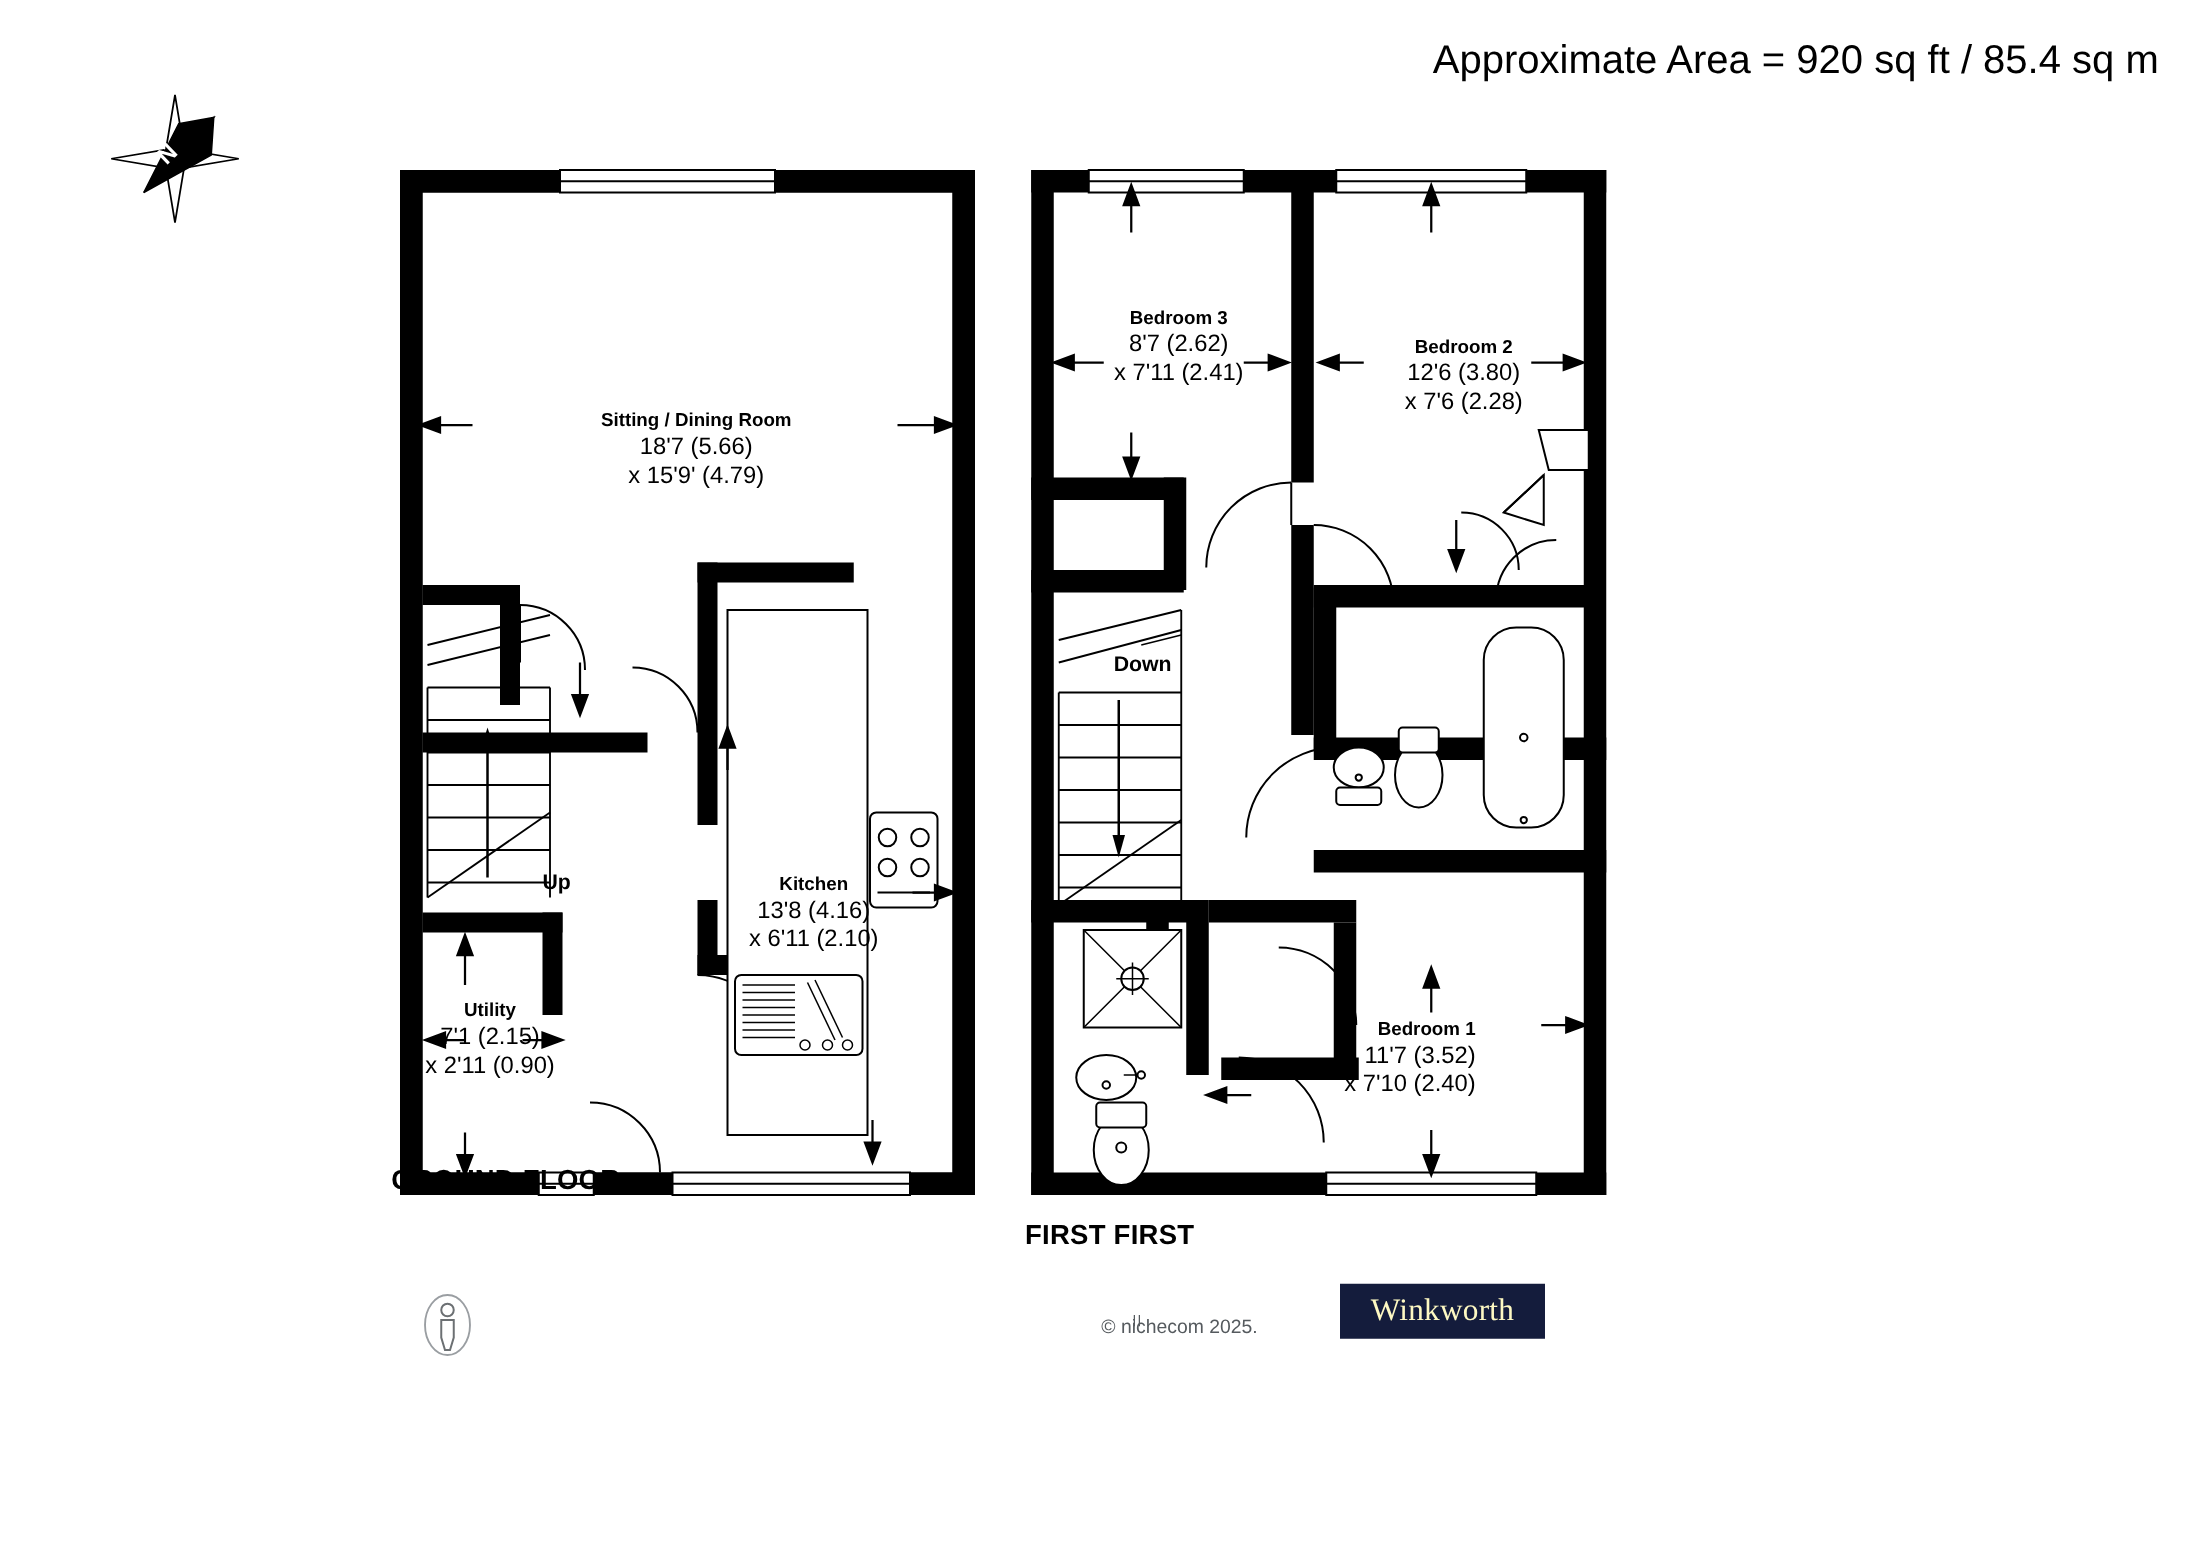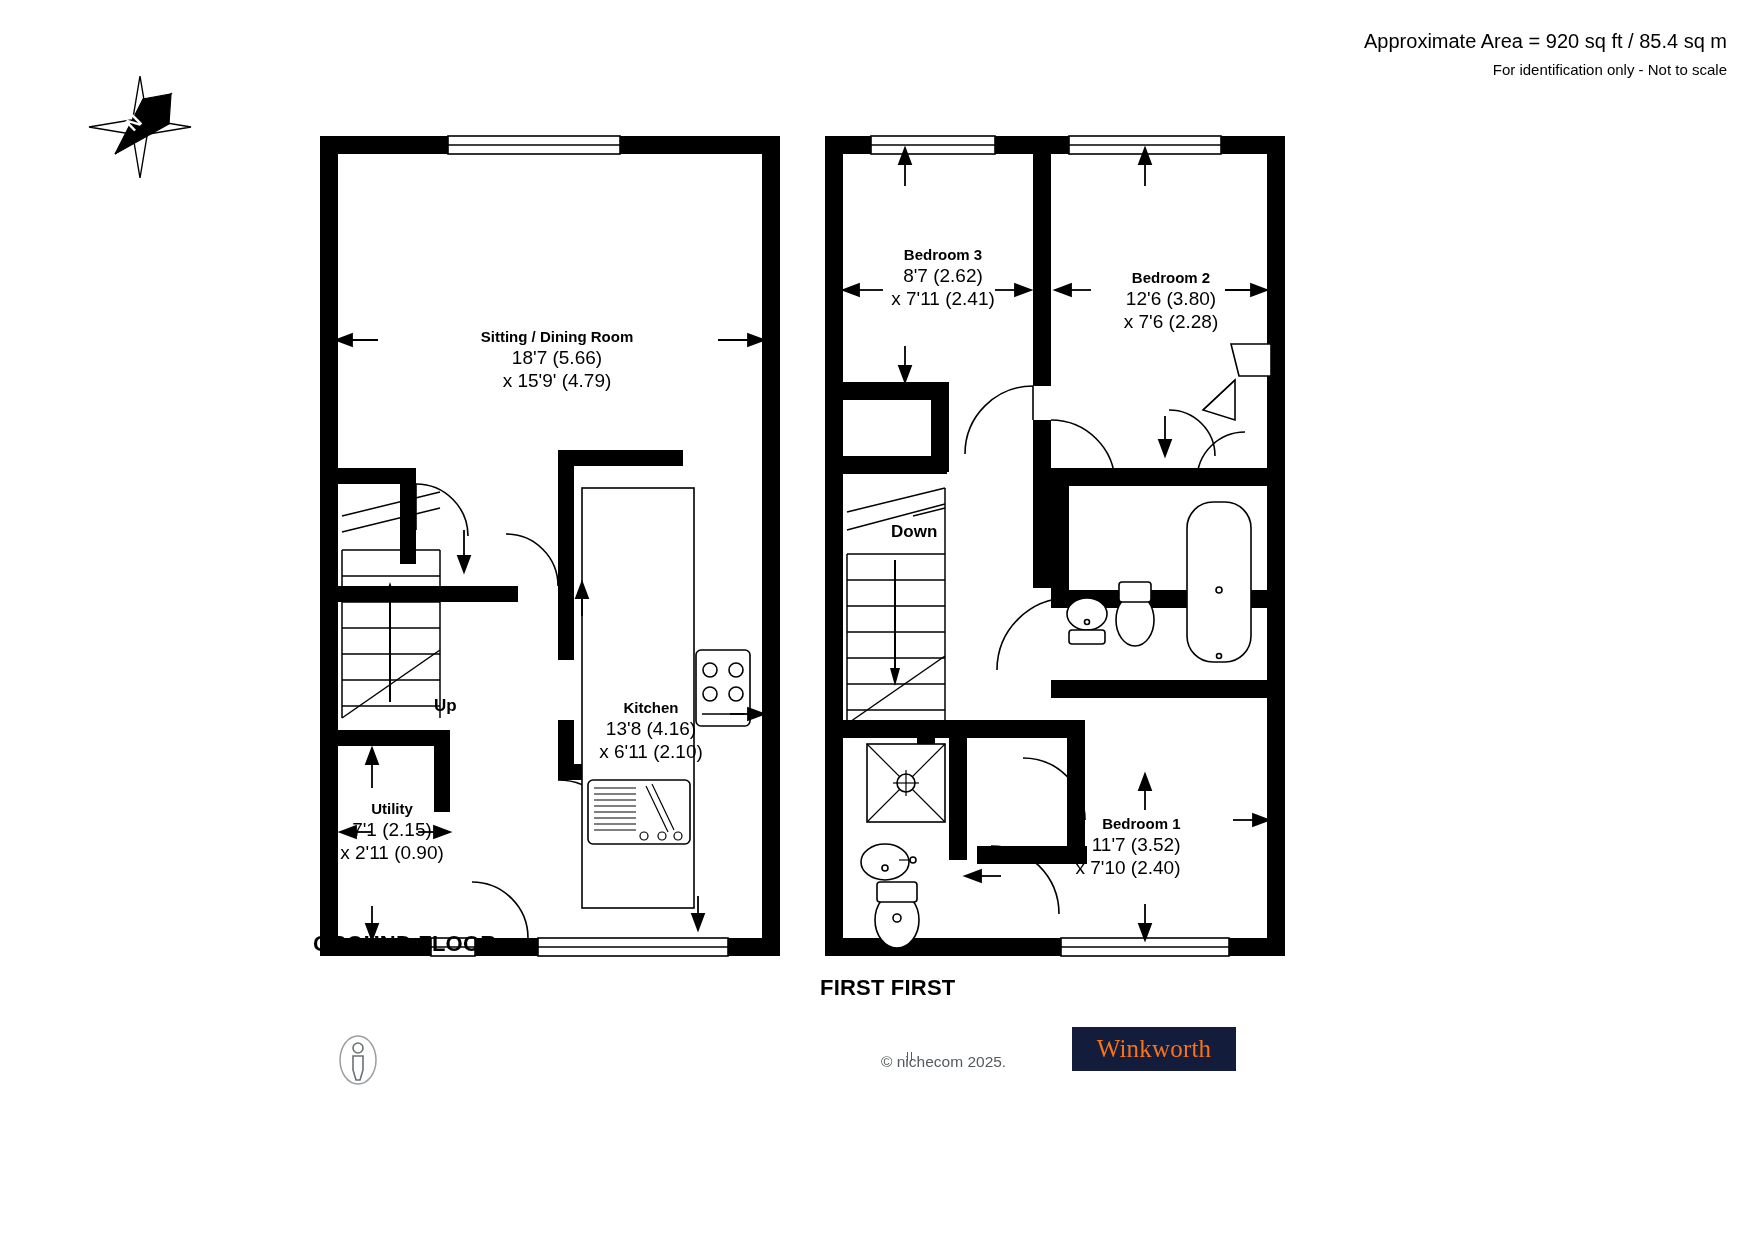--- a/index.html
+++ b/index.html
@@ -23,21 +23,21 @@
     text-align: right;
   }
   #plan-title {
     font-size: 37px;
     font-weight: bold;
     letter-spacing: -0.3px;
     line-height: 1.05;
     white-space: nowrap;
   }
   #plan-area {
-    font-size: 20px;
+    font-size: 32px;
     margin-top: 16px;
     line-height: 1.1;
     white-space: nowrap;
   }
   #plan-disclaimer {
     font-size: 15px;
     margin-top: 10px;
     line-height: 1.1;
     white-space: nowrap;
   }
@@ -115,36 +115,35 @@
     width: 3px; height: 9px;
     border-left: 1px solid #555a5e;
     border-right: 1px solid #555a5e;
   }
 
   #winkworth-logo {
     position: absolute;
     left: 1072px; top: 1027px;
     width: 164px; height: 44px;
     background: #141c3c;
-    color: #f97316;
+    color: #fef9c3;
     font-family: "Liberation Serif", serif;
     font-size: 25px;
     line-height: 44px;
     text-align: center;
     letter-spacing: 0.2px;
   }
 </style>
 </head>
 <body>
 
 <div class="page">
 
   <div id="header">
     <div id="plan-area">Approximate Area = 920 sq ft / 85.4 sq m</div>
-    <div id="plan-disclaimer">For identification only - Not to scale</div>
   </div>
 
   <svg id="compass" viewBox="0 0 110 110">
     <g fill="#ffffff" stroke="#000000" stroke-width="1.4">
       <path d="M55 4 L62 46 L55 55 L48 46 Z"></path>
       <path d="M55 106 L48 64 L55 55 L62 64 Z"></path>
       <path d="M4 55 L46 48 L55 55 L46 62 Z"></path>
       <path d="M106 55 L64 62 L55 55 L64 48 Z"></path>
     </g>
     <path d="M30 82 L86 22 L84 52 Z" fill="#000000" stroke="#000000" stroke-width="1.2"></path>

